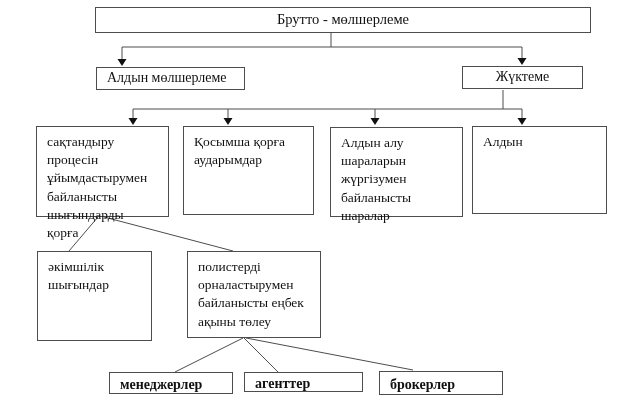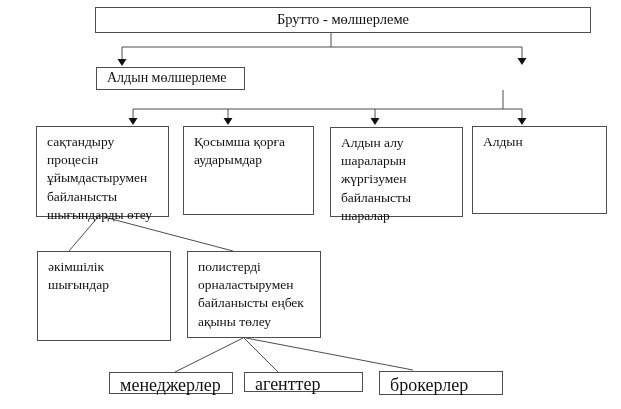--- a/index.html
+++ b/index.html
@@ -41,32 +41,33 @@
     align-items: center;
     justify-content: flex-start;
     padding: 0 0 0 10px;
     font-size: 14px;
   }
   .node.small {
     display: flex;
     align-items: center;
     justify-content: flex-start;
     padding: 4px 0 0 10px;
-    font-size: 18px;
+    font-size: 14px;
+    font-weight: bold;
   }
   
   #node-gross-rate   { left: 95px;  top: 7px;   width: 496px; height: 26px; }
   #node-net-rate     { left: 96px;  top: 67px;  width: 149px; height: 23px; }
   #node-load         { left: 462px; top: 66px;  width: 121px; height: 23px;
                        justify-content: center; padding: 0; }
   #node-insurance    { left: 36px;  top: 126px; width: 133px; height: 91px; }
   #node-reserve      { left: 183px; top: 126px; width: 131px; height: 89px; }
   #node-prevention   { left: 330px; top: 127px; width: 133px; height: 90px; }
   #node-profit       { left: 472px; top: 126px; width: 135px; height: 88px; }
-  #node-admin        { left: 37px;  top: 251px; width: 134px; height: 90px; }
+  #node-admin        { left: 37px;  top: 251px; width: 115px; height: 90px; }
   #node-wages        { left: 187px; top: 251px; width: 134px; height: 87px; }
   #node-managers     { left: 109px; top: 372px; width: 124px; height: 22px; }
   #node-agents       { left: 244px; top: 372px; width: 119px; height: 20px; }
   #node-brokers      { left: 379px; top: 371px; width: 124px; height: 24px; }
 </style>
 </head>
 <body>
 
 <div id="stage">
 
@@ -99,22 +100,23 @@
       <polygon points="223.5,118 232.5,118 228,125"></polygon>
       <polygon points="370.5,118 379.5,118 375,125"></polygon>
       <polygon points="517.5,118 526.5,118 522,125"></polygon>
     </g>
   </svg>
 
   <div class="node hcenter" id="node-gross-rate">Брутто - мөлшерлеме</div>
 
   <div class="node vleft" id="node-net-rate">Алдын мөлшерлеме</div>
 
+  <div class="node vleft" id="node-load">Жүктеме</div>
 
-  <div class="node" id="node-insurance">сақтандыру процесін ұйымдастырумен байланысты шығындарды өтеу</div>
+  <div class="node" id="node-insurance">сақтандыру процесін ұйымдастырумен байланысты шығындарды қорға</div>
 
   <div class="node" id="node-reserve">Қосымша қорға аударымдар</div>
 
   <div class="node" id="node-prevention">Алдын алу шараларын жүргізумен байланысты шаралар</div>
 
   <div class="node" id="node-profit">Алдын</div>
 
   <div class="node" id="node-admin">әкімшілік шығындар</div>
 
   <div class="node" id="node-wages">полистерді орналастырумен байланысты еңбек ақыны төлеу</div>

